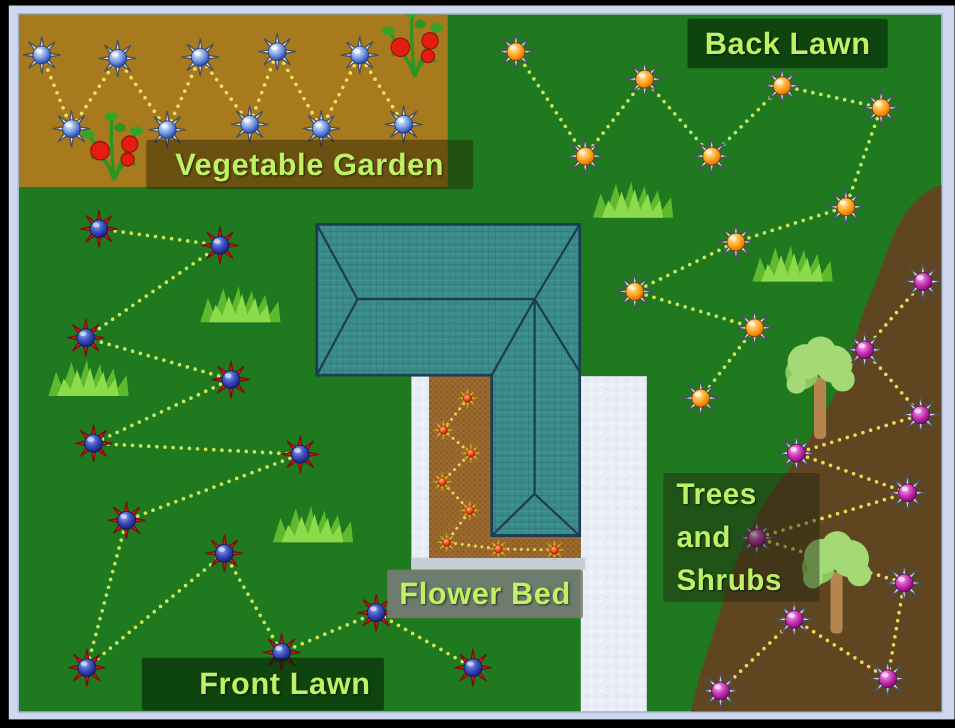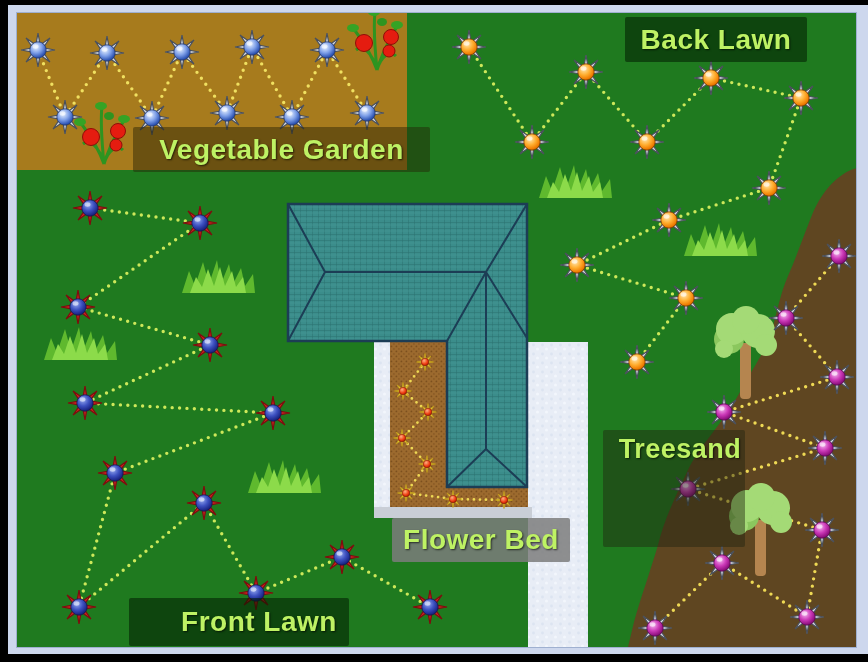--- a/index.html
+++ b/index.html
@@ -7,23 +7,23 @@
          font-family:"Liberation Sans",sans-serif;}
   .frame{position:absolute;left:8px;top:5px;width:860px;height:649px;background:#cdd7ed;}
   .map{position:absolute;left:17px;top:13px;width:839px;height:634px;outline:1px solid #9fb0d0;}
   .map svg{display:block;}
   .lbl{position:absolute;display:flex;align-items:center;justify-content:center;
        color:#bef264;font-weight:bold;border-radius:2px;
        text-shadow:1px 1px 2px rgba(0,0,0,.65);letter-spacing:.5px;}
   .lbl-veg{left:133px;top:127px;width:297px;height:45px;font-size:28px;background:rgba(35,30,5,.45);}
   .lbl-back{left:625px;top:17px;width:182px;height:45px;font-size:28px;background:rgba(0,25,0,.55);}
   .lbl-front{left:129px;top:598px;width:180px;height:48px;font-size:28px;background:rgba(0,25,0,.55);padding-left:40px;}
-  .lbl-bed{left:392px;top:518px;width:178px;height:44px;font-size:28px;background:rgba(125,125,125,.85);}
+  .lbl-bed{left:352px;top:518px;width:178px;height:44px;font-size:28px;background:rgba(125,125,125,.85);}
   .lbl-shrubs{left:603px;top:430px;width:142px;height:117px;font-size:27px;background:rgba(30,35,15,.45);
-       flex-direction:row;align-items:flex-start;justify-content:center;padding-left:12px;box-sizing:border-box;line-height:39px;}
+       flex-direction:column;align-items:flex-start;justify-content:center;padding-left:12px;box-sizing:border-box;line-height:39px;}
 </style>
 </head>
 <body>
 
 <div class="stage">
   <div class="frame"></div>
   <div class="map">
     <svg id="map-svg" width="839" height="634" viewBox="17 13 839 634" xmlns="http://www.w3.org/2000/svg">
       <defs>
         <radialGradient id="gBlue" cx="0.38" cy="0.32" r="0.8">
@@ -213,14 +213,15 @@
     </svg>
   </div>
 
   <div class="lbl lbl-veg">Vegetable Garden</div>
   <div class="lbl lbl-back">Back Lawn</div>
   <div class="lbl lbl-front">Front Lawn</div>
   <div class="lbl lbl-bed">Flower Bed</div>
   <div class="lbl lbl-shrubs">
     <span>Trees</span>
     <span>and</span>
+    <span>Shrubs</span>
   </div>
 </div>
 
 </body></html>

